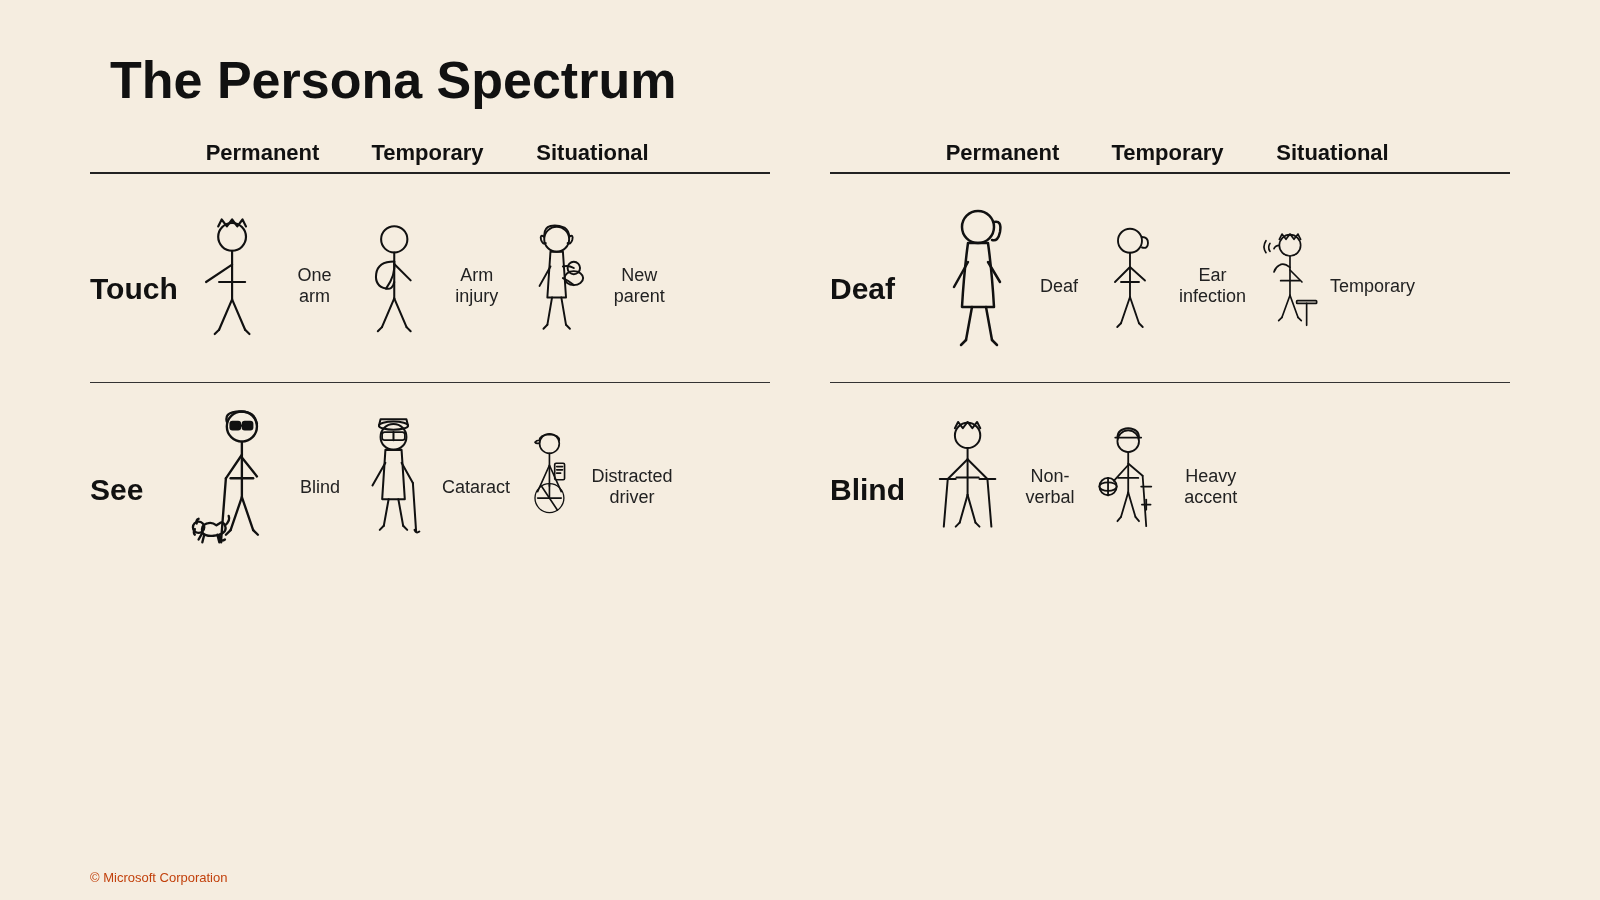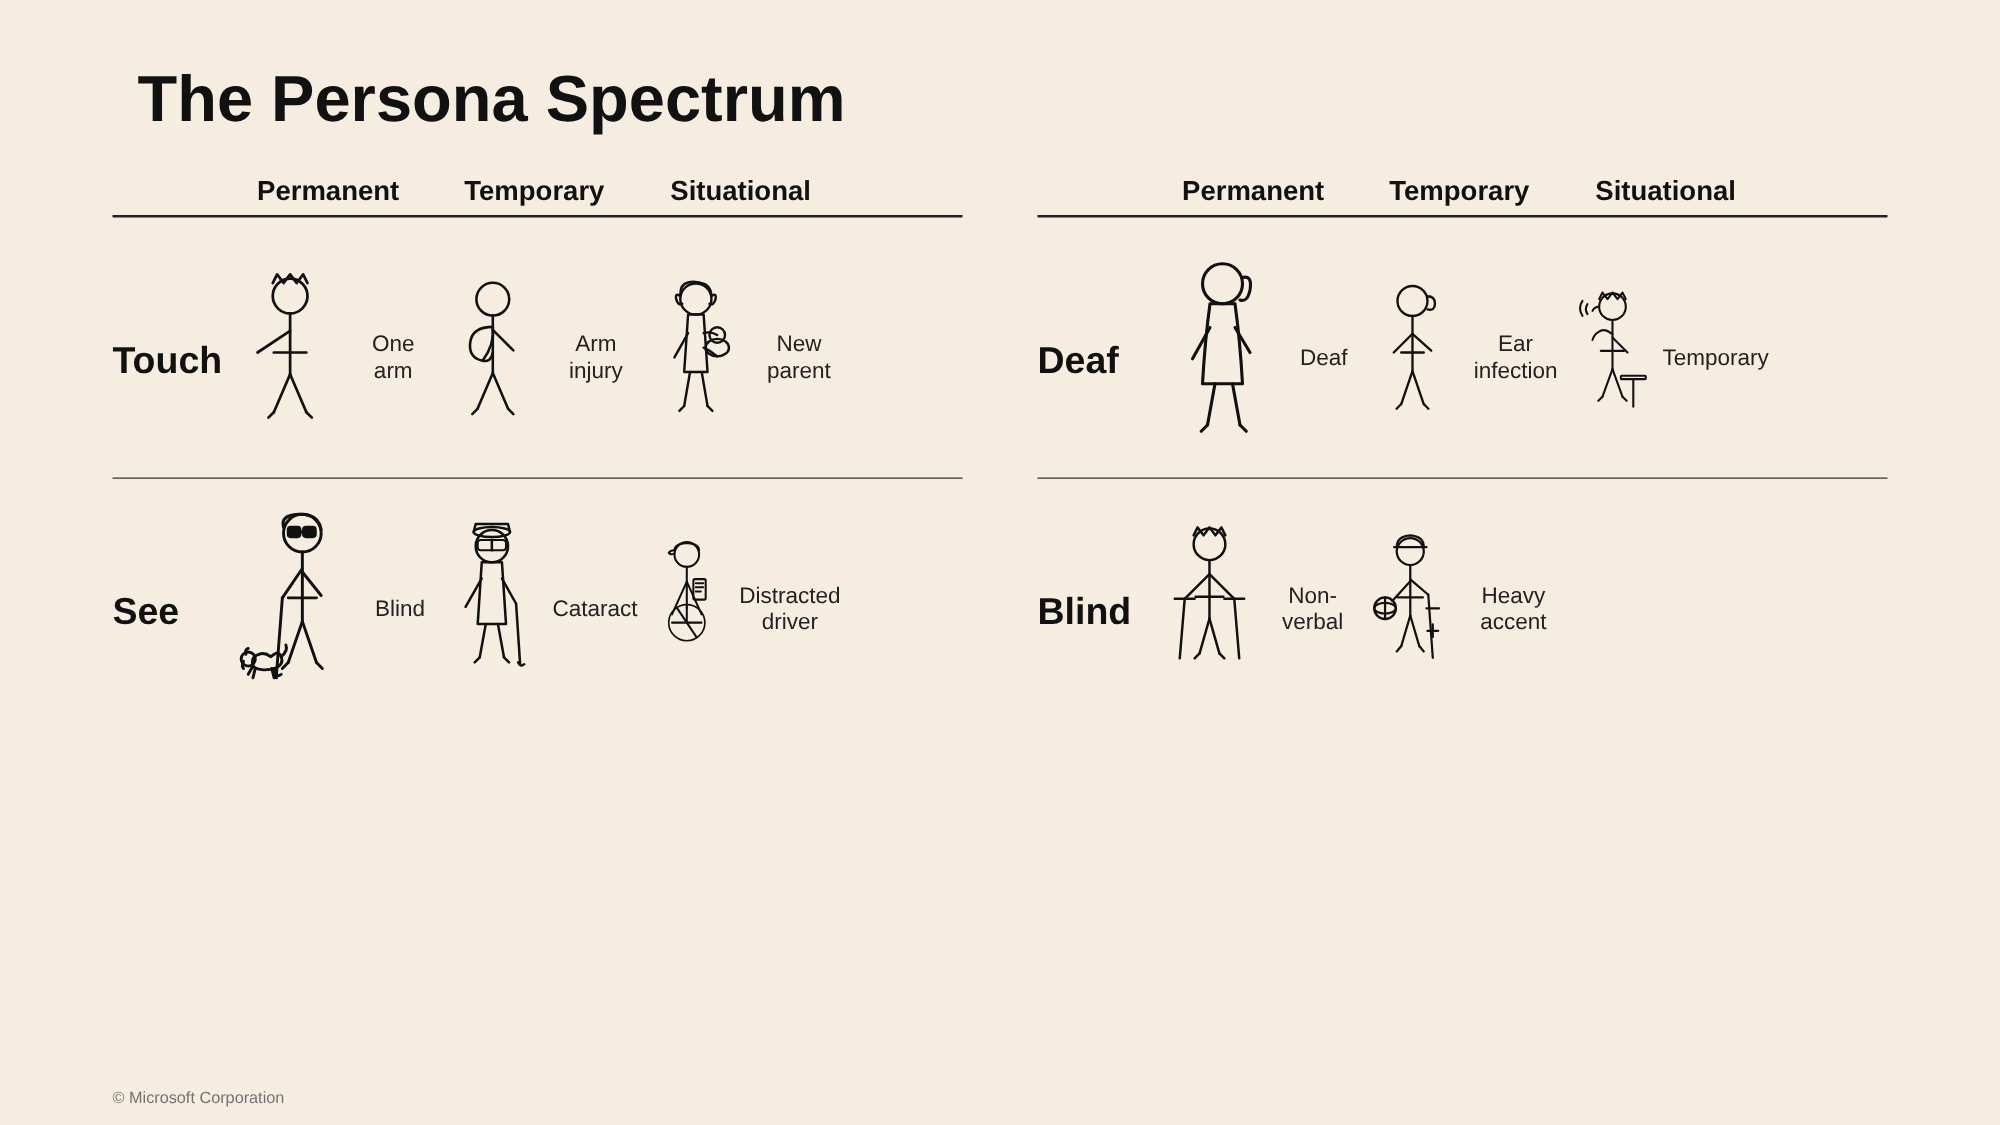--- a/index.html
+++ b/index.html
@@ -88,21 +88,21 @@
       color: #222;
       text-align: center;
       margin-top: 8px;
       font-family: Arial, sans-serif;
     }
     .footer-text {
       position: absolute;
       bottom: 15px;
       left: 90px;
       font-size: 13px;
-      color: #737373;
+      color: #c2410c;
       font-family: Arial, sans-serif;
     }
   </style>
 </head>
 <body>
 
 <h1 class="page-title">The Persona Spectrum</h1>
 
 <div class="main-content">
 

